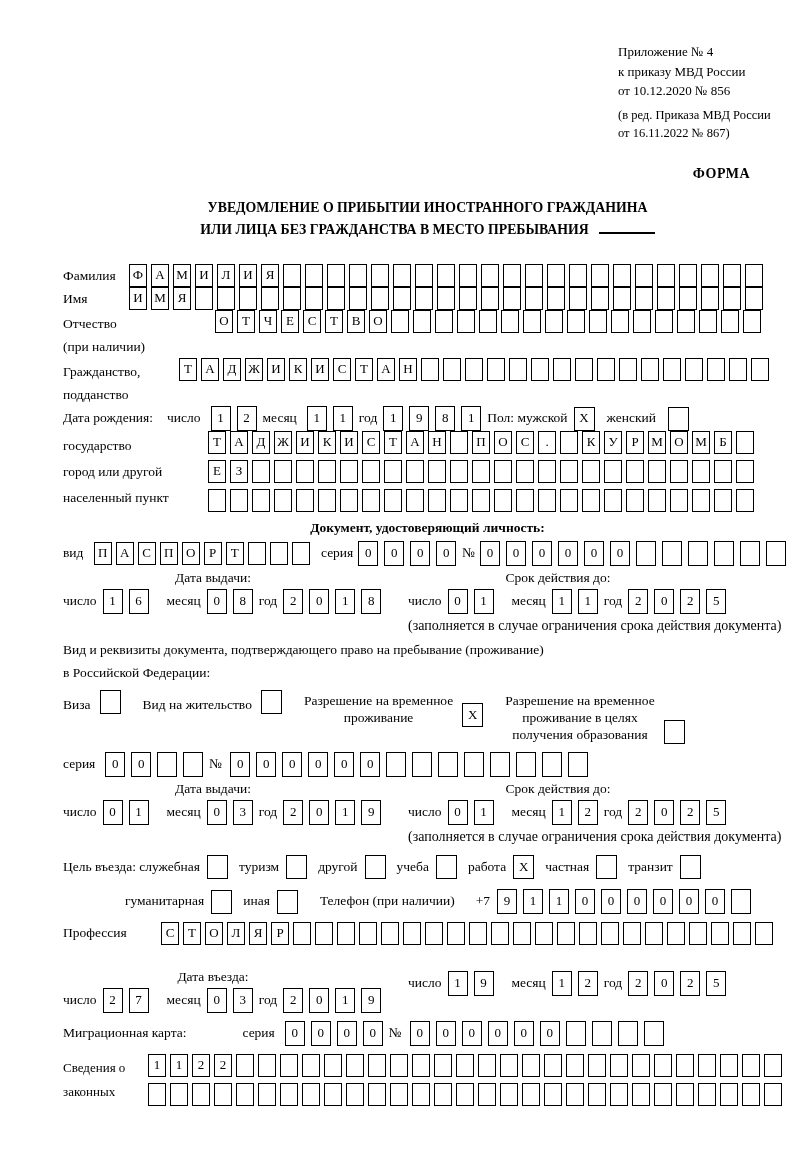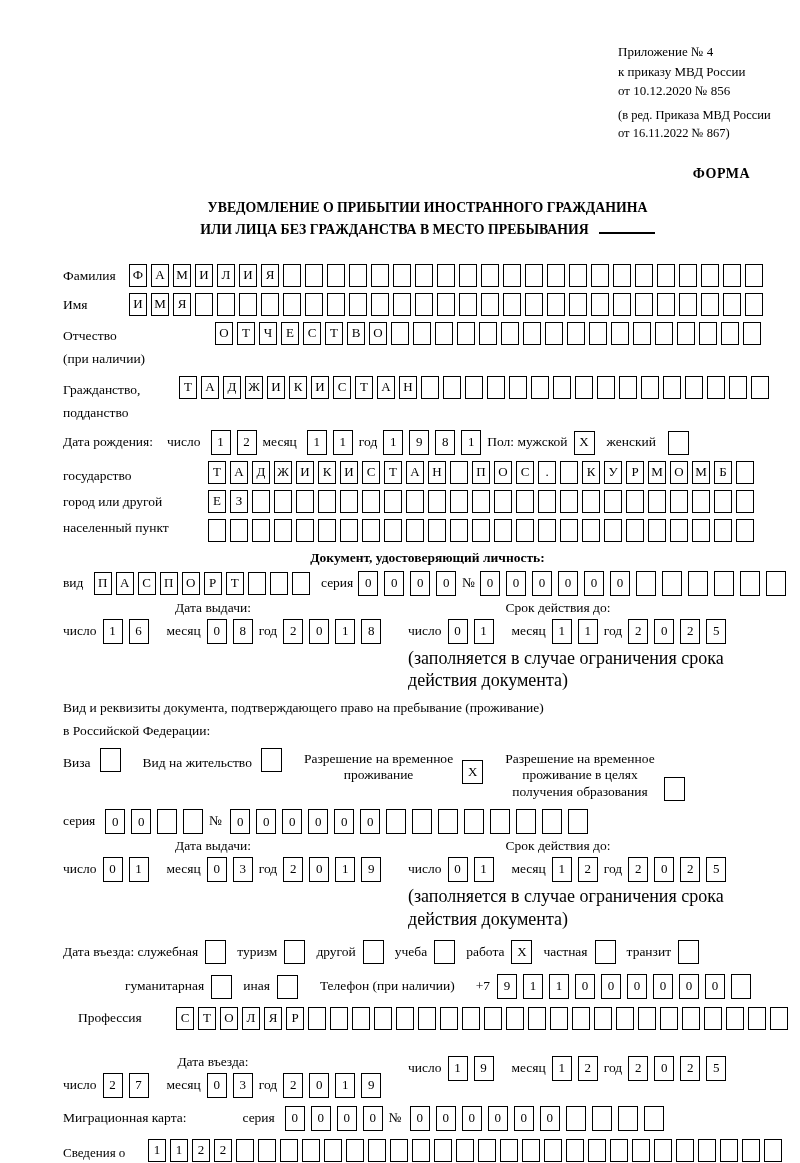--- a/index.html
+++ b/index.html
@@ -11,21 +11,21 @@
   }
   
   .annex{margin-left:555px;font-size:13px;line-height:1.5;}
   .annex .sub{margin-top:5px;font-size:12.5px;line-height:1.5;}
   .forma{margin-top:22px;text-align:right;padding-right:42px;font-weight:bold;font-size:14px;letter-spacing:.5px;}
   
   .title{margin-top:14px;text-align:center;font-weight:bold;font-size:13.8px;line-height:1.65;}
   .title-underline{display:inline-block;width:56px;border-bottom:2px solid #000;height:12px;margin-left:10px;}
   .sec-heading{margin-top:24px;font-weight:bold;font-size:13.2px;letter-spacing:.2px;}
   
-  .frow{display:flex;align-items:flex-start;margin-top:6px;}
+  .frow{display:flex;align-items:flex-start;margin-top:0;}
   .lbl{padding-top:4px;flex:none;}
   .lblcol{flex:none;line-height:23px;padding-top:2px;}
   .cells{display:flex;flex-wrap:nowrap;flex:none;}
   .cell{
     flex:none;display:inline-flex;align-items:center;justify-content:center;
     width:18px;height:23px;box-sizing:border-box;border:1.6px solid #000;
     margin-right:4px;font-size:13px;
   }
   .dcell{width:20px;height:25px;margin-right:6px;}
   .cbx{
@@ -34,21 +34,21 @@
   }
   .multirows > .cells{margin-bottom:6px;}
   
   .dates{display:flex;margin-top:4px;}
   .dates-left{width:345px;flex:none;}
   .dates-right{flex:1;}
   .dates-head{text-align:center;width:300px;}
   .dates-line{display:flex;align-items:center;margin-top:2px;}
   .dates-line .dl{flex:none;margin-right:6px;}
   .dates-line .gap{width:12px;flex:none;}
-  .note{font-size:18px;margin-top:3px;}
+  .note{font-size:14px;margin-top:3px;}
   
   .opts{display:flex;align-items:flex-start;margin-top:8px;}
   .opt{display:flex;align-items:flex-end;margin-right:22px;}
   .opt .olbl{padding-top:3px;margin-right:9px;}
   .opt .center{text-align:center;}
   
   .purpose{display:flex;align-items:center;margin-top:10px;}
   .purpose .plbl{margin-right:7px;flex:none;}
   .purpose .pgap{width:11px;flex:none;}
 </style>
@@ -535,21 +535,21 @@
             <span class="cell dcell">0</span>
             <span class="cell dcell">2</span>
             <span class="cell dcell">5</span>
           </span>
       </div>
       <div class="note">(заполняется в случае ограничения срока действия документа)</div>
     </div>
   </div>
 
   <div class="purpose">
-    <span class="plbl">Дата въезда: служебная</span>
+    <span class="plbl">Цель въезда: служебная</span>
     <span class="cbx"></span>
     <span class="pgap"></span>
     <span class="plbl">туризм</span>
     <span class="cbx"></span>
     <span class="pgap"></span>
     <span class="plbl">другой</span>
     <span class="cbx"></span>
     <span class="pgap"></span>
     <span class="plbl">учеба</span>
     <span class="cbx"></span>
@@ -581,21 +581,21 @@
         <span class="cell dcell">0</span>
         <span class="cell dcell">0</span>
         <span class="cell dcell">0</span>
         <span class="cell dcell">0</span>
         <span class="cell dcell">0</span>
         <span class="cell dcell">0</span>
         <span class="cell dcell"></span>
       </span>
   </div>
 
-  <div class="frow" style="align-items:center;margin-top:8px;justify-content:flex-end;">
+  <div class="frow" style="align-items:center;margin-top:8px;">
     <span style="width:98px;">Профессия</span>
     <span class="cells">
         <span class="cell">С</span>
         <span class="cell">Т</span>
         <span class="cell">О</span>
         <span class="cell">Л</span>
         <span class="cell">Я</span>
         <span class="cell">Р</span>
         <span class="cell"></span>
         <span class="cell"></span>

